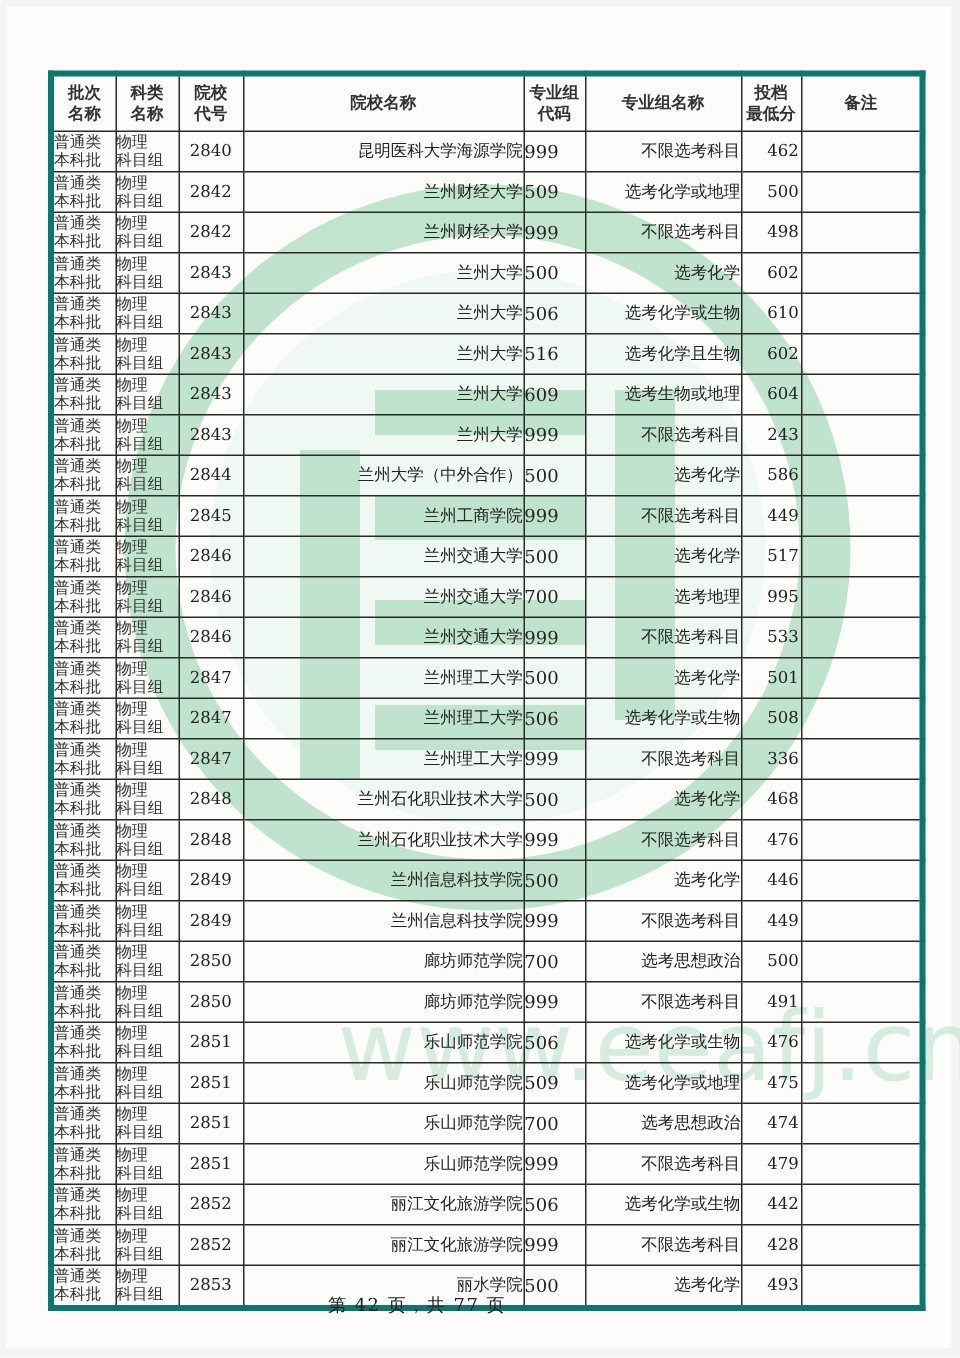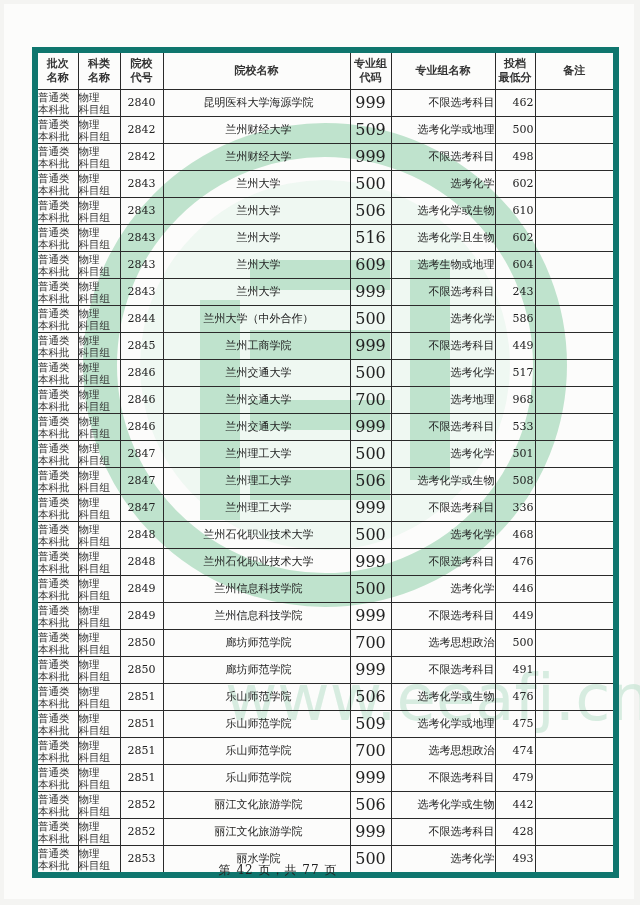--- a/index.html
+++ b/index.html
@@ -10,30 +10,30 @@
   .page { position:absolute; left:4px; top:4px; width:630px; height:895px; background:#fcfcfb; }
   .watermark { position:absolute; left:0; top:0; width:640px; height:905px; pointer-events:none; z-index:1; }
   table.grid {
     position:absolute; left:32px; top:47px; width:581px;
     border-collapse:collapse; table-layout:fixed; z-index:2;
     font-size:11px;
   }
   table.grid th, table.grid td {
     border:1px solid #2a2a2a; padding:0; overflow:hidden; white-space:nowrap;
   }
-  table.grid { border:6px solid #0f766e; }
+  table.grid { border:4px solid #0f766e; }
   table.grid th {
     height:36px; font-weight:bold; font-size:11px; line-height:14px; text-align:center;
     font-family:"DejaVu Sans","Liberation Sans",sans-serif; color:#333;
   }
   table.grid td { height:26px; line-height:12px; }
   .c-batch, .c-subj { font-size:10.5px; line-height:12px; color:#333; white-space:normal; }
   .c-code { text-align:center; font-size:11px; }
-  .c-name { text-align:center; padding-left:4px !important; font-size:11px; }
-  .c-gcode { text-align:center; font-size:16px; }
+  .c-name { text-align:right; padding-left:4px !important; font-size:11px; }
+  .c-gcode { text-align:left; font-size:12px; }
   .c-gname { text-align:right; padding-left:3px !important; font-size:11px; }
   .c-score { text-align:right; padding-right:1px !important; font-size:11px; }
   .c-note { }
   .footer {
     position:absolute; left:0; width:556px; top:862px; text-align:center; font-size:12px; z-index:2;
     letter-spacing:1px;
   }
   .wm-url { font-family:"DejaVu Sans","Liberation Sans",sans-serif; font-size:64px; fill:#bfe3cf; }
 </style>
 </head>
@@ -189,21 +189,21 @@
         <td class="c-score">517</td>
         <td class="c-note"></td>
       </tr>
       <tr>
         <td class="c-batch"><span>普通类</span><br><span>本科批</span></td>
         <td class="c-subj"><span>物理</span><br><span>科目组</span></td>
         <td class="c-code">2846</td>
         <td class="c-name">兰州交通大学</td>
         <td class="c-gcode">700</td>
         <td class="c-gname">选考地理</td>
-        <td class="c-score">968</td>
+        <td class="c-score">995</td>
         <td class="c-note"></td>
       </tr>
       <tr>
         <td class="c-batch"><span>普通类</span><br><span>本科批</span></td>
         <td class="c-subj"><span>物理</span><br><span>科目组</span></td>
         <td class="c-code">2846</td>
         <td class="c-name">兰州交通大学</td>
         <td class="c-gcode">999</td>
         <td class="c-gname">不限选考科目</td>
         <td class="c-score">533</td>

